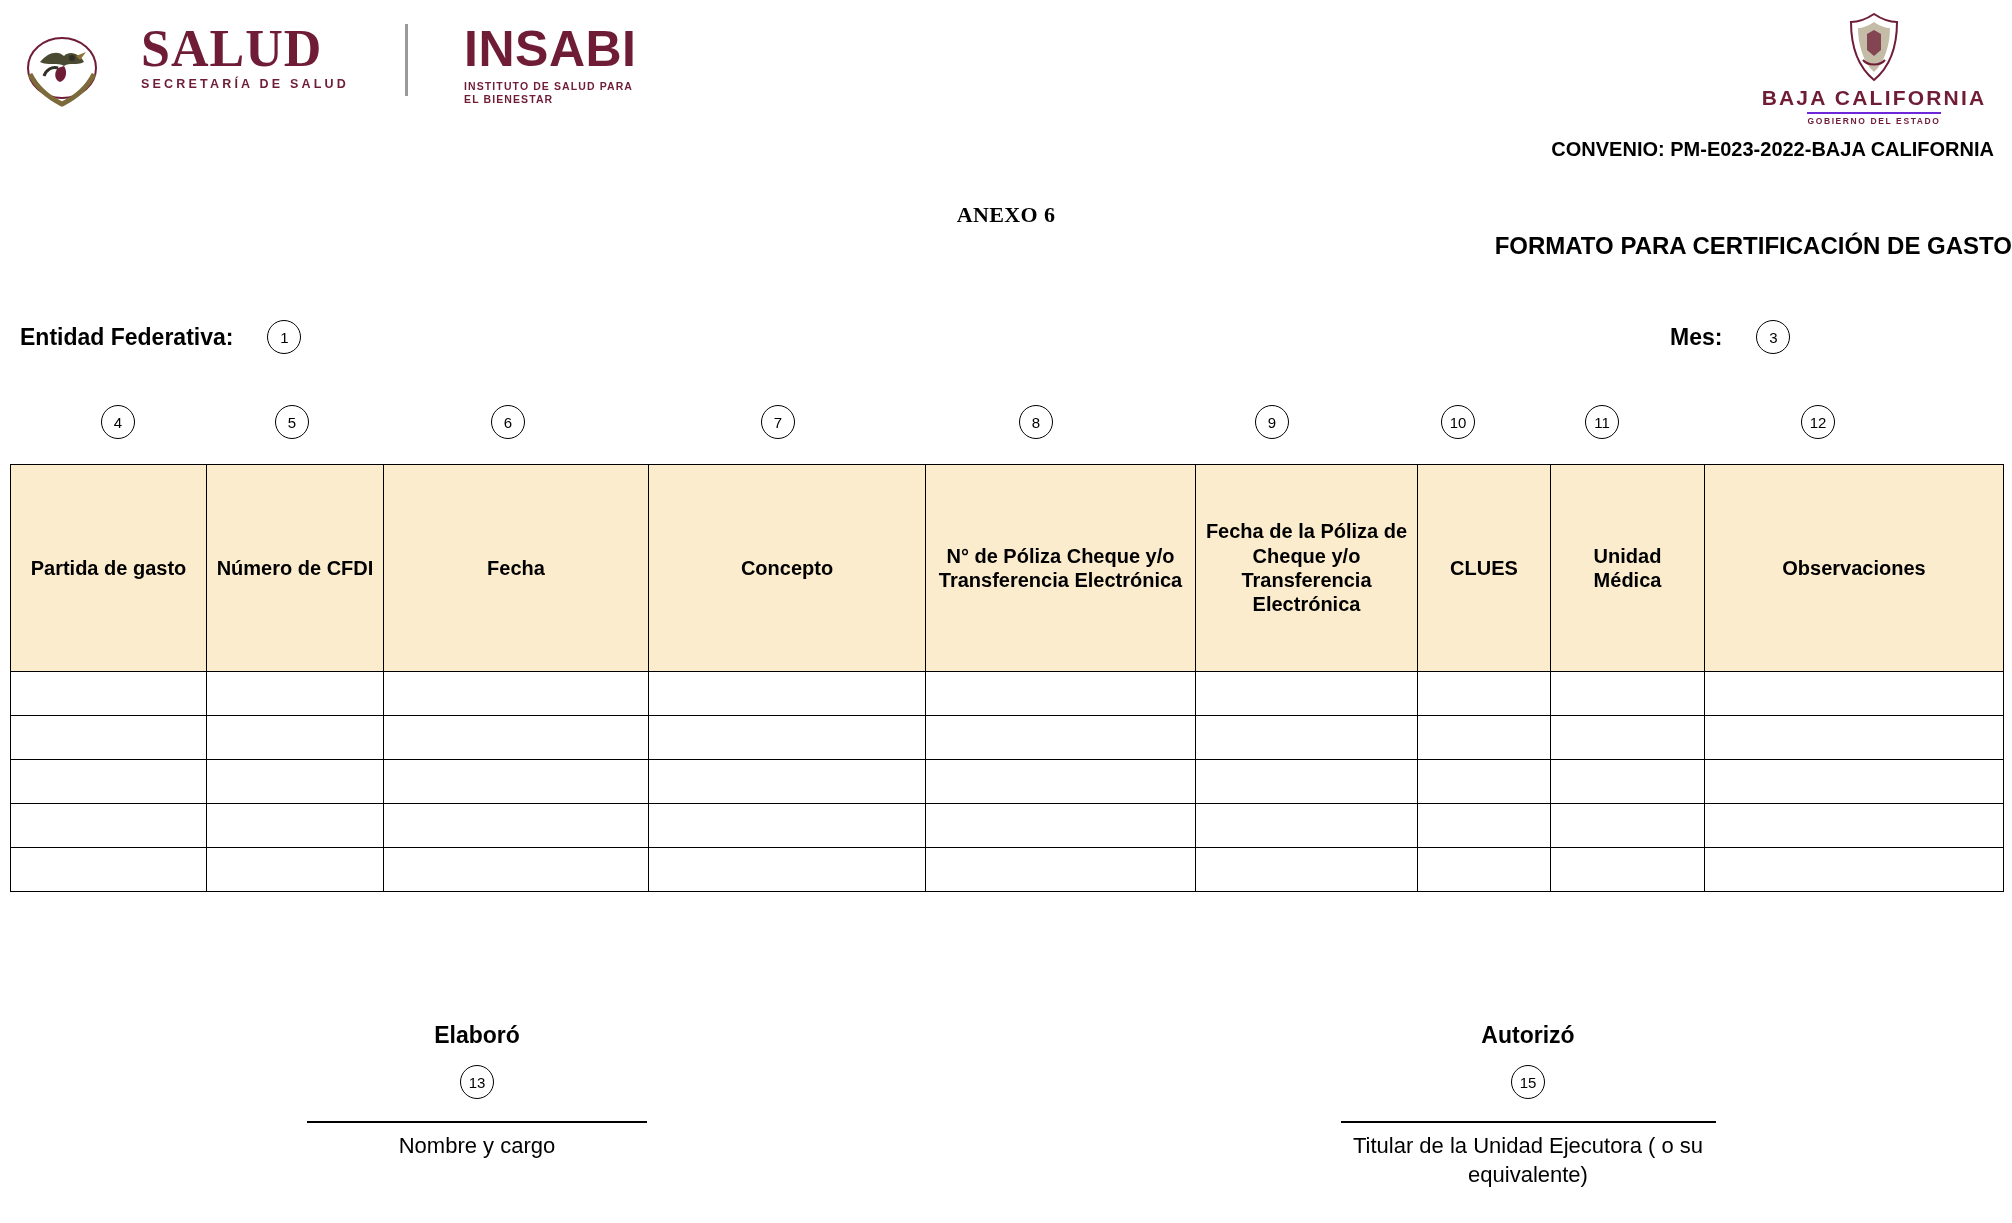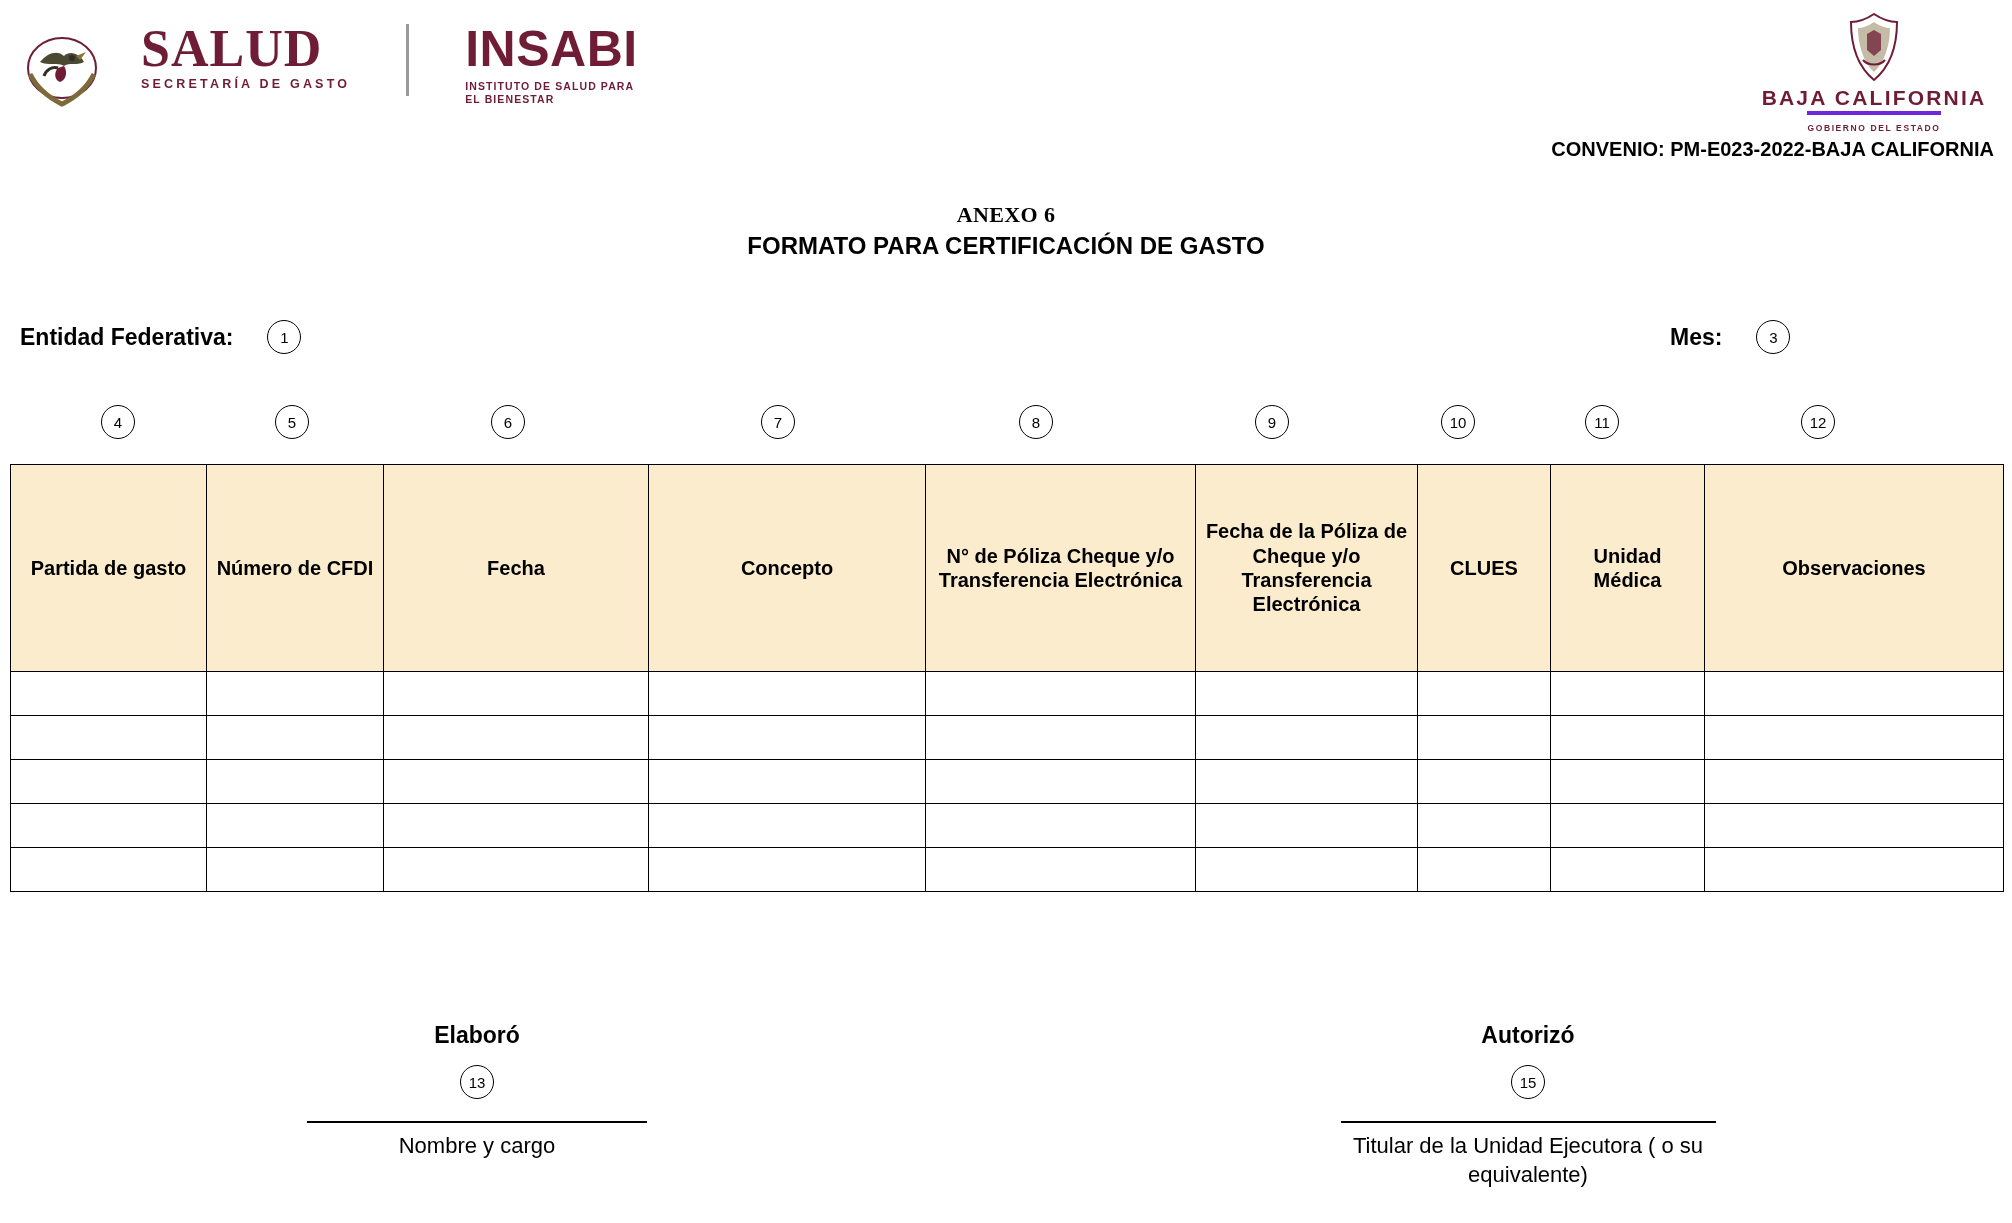--- a/index.html
+++ b/index.html
@@ -96,23 +96,23 @@
     font-size: 21px;
     letter-spacing: 2.2px;
     color: #6f1d37;
     margin-top: 2px;
   }
   .bc-sub {
     font-size: 8.5px;
     letter-spacing: 1.6px;
     color: #6f1d37;
     font-weight: bold;
-    border-top: 4px solid #6d28d9;
+    border-top: 2px solid #6d28d9;
     display: inline-block;
-    padding-top: 8px;
+    padding-top: 2px;
     margin-top: 1px;
   }
   .convenio {
     position: absolute;
     right: 18px;
     top: 138px;
     font-weight: bold;
     font-size: 20px;
     white-space: nowrap;
   }
@@ -125,20 +125,21 @@
   .anexo {
     font-family: "Liberation Serif", serif;
     font-weight: bold;
     font-size: 22px;
     letter-spacing: 0.4px;
   }
   .formato {
     font-weight: bold;
     font-size: 24px;
     margin-top: 4px;
+    text-align: right;
   }
 
   
   .fields-row {
     position: relative;
     height: 70px;
     margin-top: 52px;
   }
   .fld {
     position: absolute;
@@ -256,21 +257,21 @@
         <path d="M26 40 C34 30 44 28 50 34 C56 28 66 32 70 40 C62 44 56 40 50 44 C44 40 34 44 26 40 Z" fill="#4a4a32"></path>
         <path d="M50 44 C54 50 52 58 46 60 C40 58 40 50 44 46 Z" fill="#6f1d37"></path>
         <path d="M44 46 C38 44 32 48 30 54" fill="none" stroke="#2f2f25" stroke-width="3"></path>
         <circle cx="58" cy="36" r="3" fill="#2f2f25"></circle>
         <path d="M62 34 L72 30 L66 38 Z" fill="#8a7438"></path>
       </svg>
     </div>
     <div class="salud-block">
       <div>
         <div class="salud-word">SALUD</div>
-        <div class="salud-sub">SECRETARÍA DE GASTO</div>
+        <div class="salud-sub">SECRETARÍA DE SALUD</div>
       </div>
       <div class="vdivider"></div>
       <div>
         <div class="insabi-word">INSABI</div>
         <div class="insabi-sub" style="white-space:pre-line">INSTITUTO DE SALUD PARA
 EL BIENESTAR</div>
       </div>
     </div>
   </div>
 

